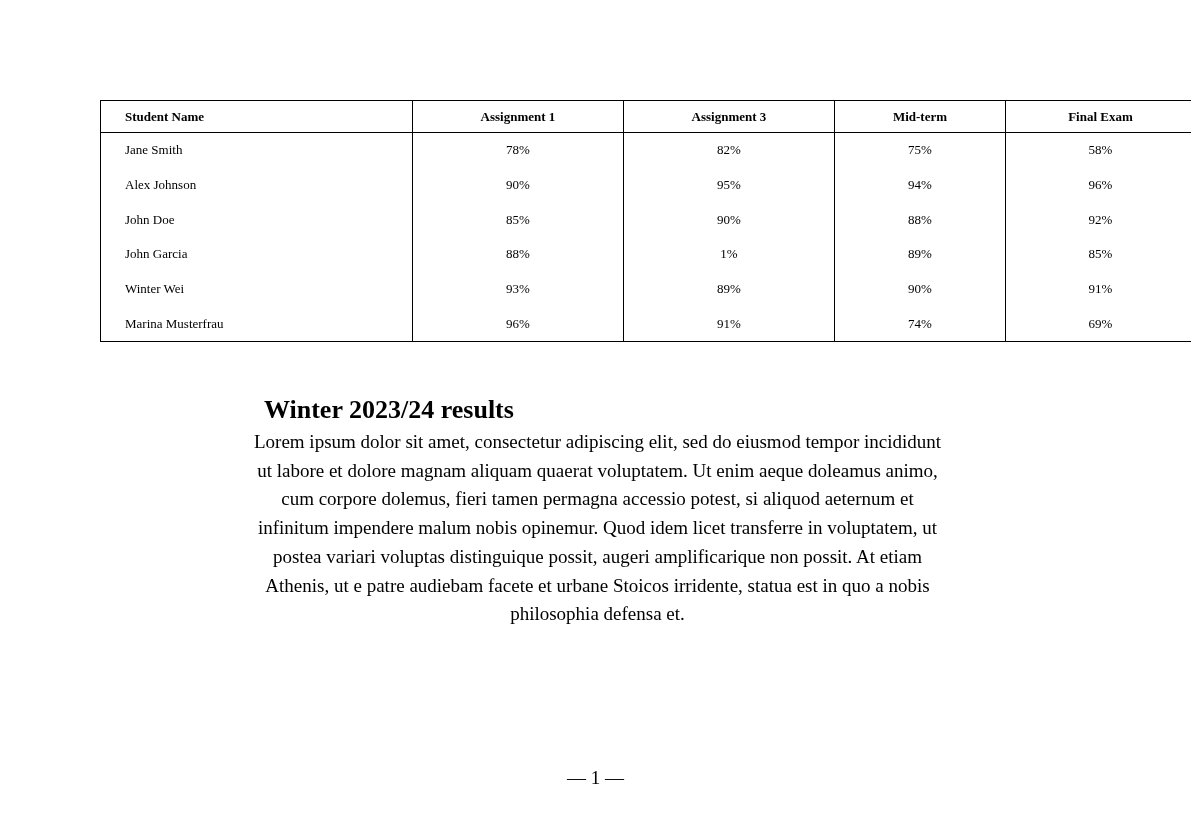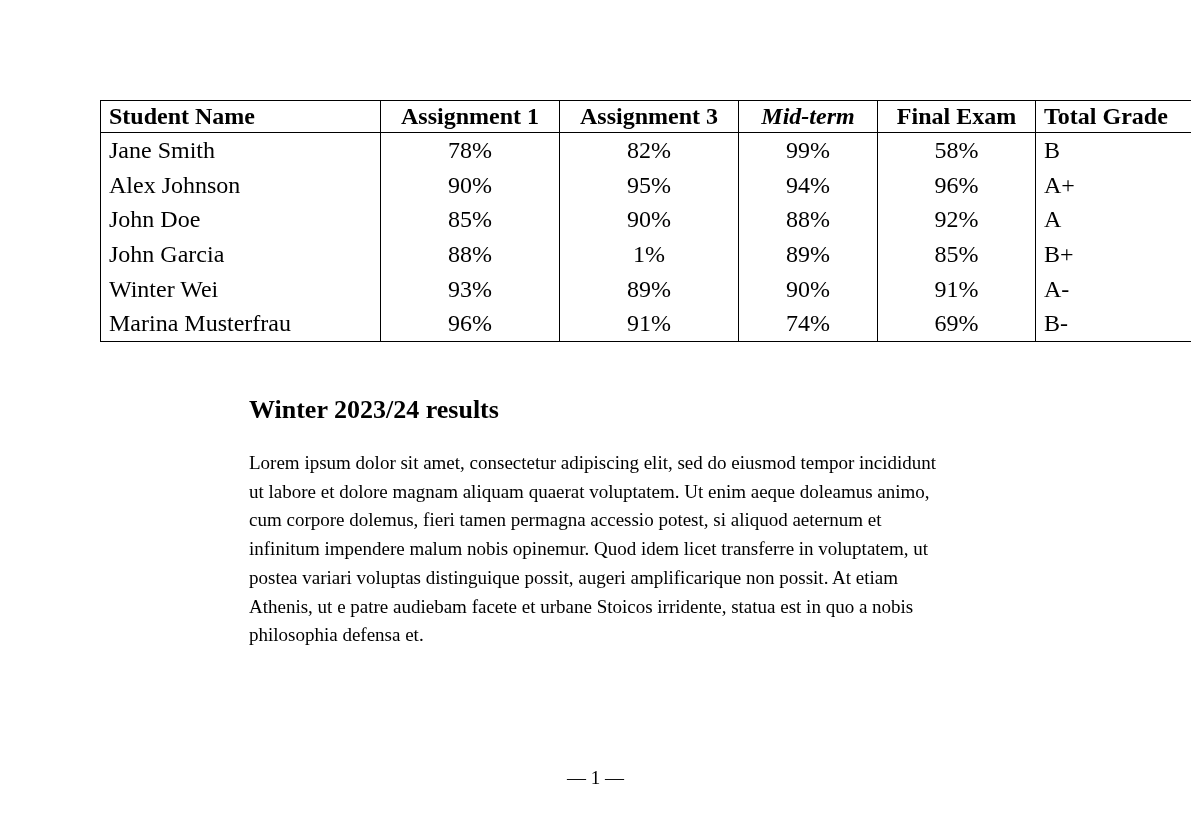--- a/index.html
+++ b/index.html
@@ -18,61 +18,61 @@
     position: absolute;
     left: 100px;
     top: 100px;
     width: 990px;
     border-collapse: collapse;
     table-layout: fixed;
     border: 1.5px solid #000;
   }
   .grades-table th, .grades-table td {
     border-right: 1.5px solid #000;
-    font-size: 24px;
-    padding: 0 8px;
+    font-size: 13px;
+    padding: 0 24px;
     white-space: nowrap;
     overflow: hidden;
     vertical-align: middle;
   }
   .grades-table th:last-child, .grades-table td:last-child { border-right: none; }
   .grades-table th {
     font-weight: bold;
     height: 31px;
     border-bottom: 1.5px solid #000;
   }
   .grades-table td { height: 34.7px; font-family: Liberation Serif, serif; }
   .grades-table th:nth-child(1) { width: 263px; }
   .grades-table th:nth-child(2) { width: 162px; }
   .grades-table th:nth-child(3) { width: 162px; }
-  .grades-table th:nth-child(4) { width: 122px; font-style: italic; }
+  .grades-table th:nth-child(4) { width: 122px; }
   .grades-table th:nth-child(5) { width: 141px; }
   .grades-table th:nth-child(6) { width: 140px; }
   .al { text-align: left; }
   .ar { text-align: center; }
 
   
   .section-heading {
     position: absolute;
-    left: 249px;
+    left: 264px;
     top: 395px;
     margin: 0;
     font-size: 26px;
     line-height: 30px;
     font-weight: bold;
   }
   .section-body {
     position: absolute;
     left: 249px;
-    top: 449px;
+    top: 428px;
     width: 697px;
     margin: 0;
     font-size: 19px;
     line-height: 28.7px;
-    text-align: left;
+    text-align: center;
   }
 
   
   .page-footer {
     position: absolute;
     left: 0;
     top: 763px;
     width: 1191px;
     text-align: center;
     font-size: 19px;
@@ -91,21 +91,21 @@
         <th class="ar">Mid-term</th>
         <th class="ar">Final Exam</th>
         <th class="al">Total Grade</th>
       </tr>
   </thead>
   <tbody id="table-body">
       <tr>
         <td class="al">Jane Smith</td>
         <td class="ar">78%</td>
         <td class="ar">82%</td>
-        <td class="ar">99%</td>
+        <td class="ar">75%</td>
         <td class="ar">58%</td>
         <td class="al">B</td>
       </tr>
       <tr>
         <td class="al">Alex Johnson</td>
         <td class="ar">90%</td>
         <td class="ar">95%</td>
         <td class="ar">94%</td>
         <td class="ar">96%</td>
         <td class="al">A+</td>

